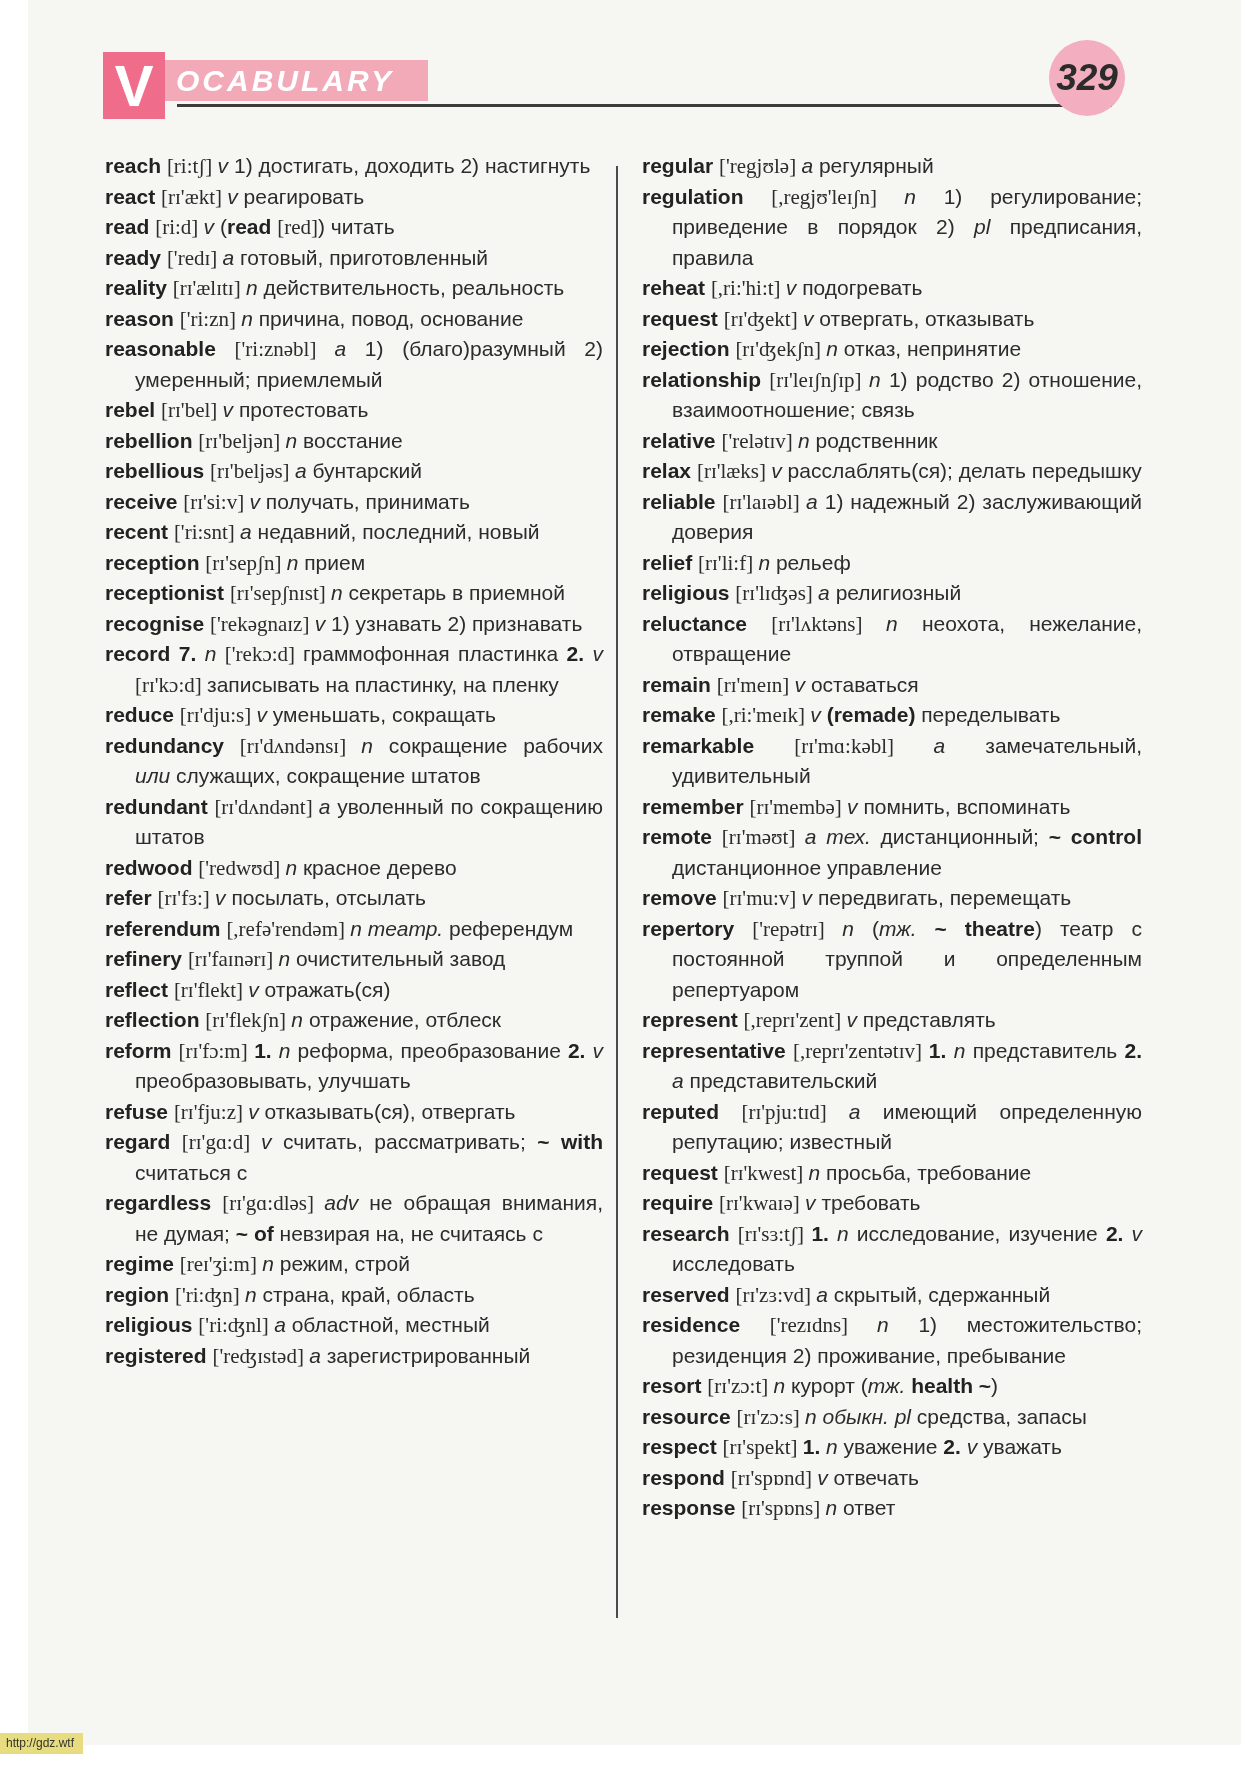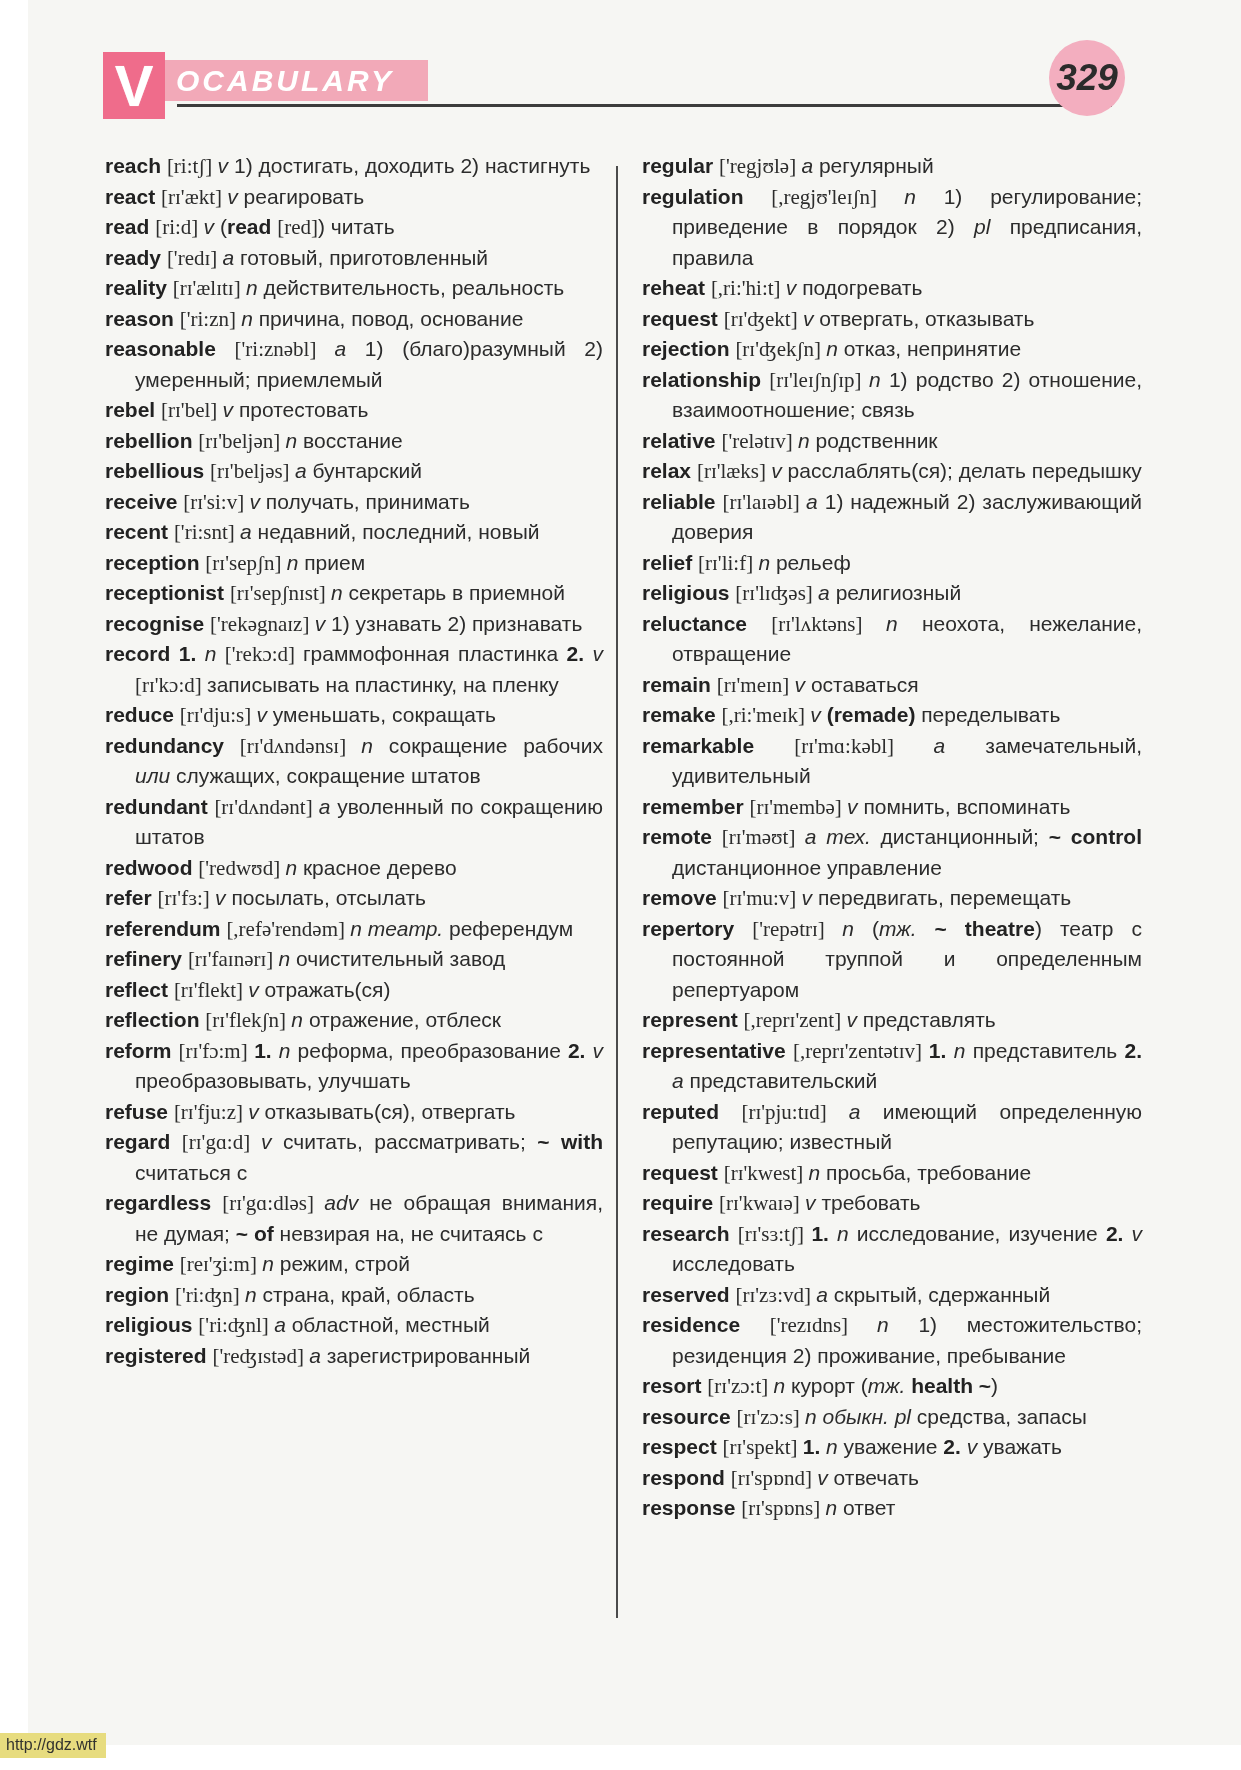--- a/index.html
+++ b/index.html
@@ -49,21 +49,21 @@
     font-size:21px;line-height:30.5px;color:#2c2c2c;
     text-align:justify;padding-left:30px;text-indent:-30px;
   }
   .run-b{font-weight:bold;color:#222;}
   .run-i{font-style:italic;}
   .run-p{font-family:"Liberation Serif",serif;}
   
   .watermark{
     position:absolute;left:0px;top:1733px;z-index:5;
     background:#e7dc7f;color:#33332e;
-    font-size:16px;padding:3px 9px 4px 6px;
+    font-size:12px;padding:3px 9px 4px 6px;
   }
 </style>
 </head>
 <body>
 
 <div class="page"></div>
 
 <div class="logo-banner" style="background: rgb(242, 169, 184);">
   <span>OCABULARY</span>
 </div>
@@ -84,21 +84,21 @@
     <div class="entry"><span class="run-b">reason </span><span class="run-p">['ri:zn] </span><span class="run-i">n </span><span class="run-r">причина, повод, основание</span></div>
     <div class="entry"><span class="run-b">reasonable </span><span class="run-p">['ri:znəbl] </span><span class="run-i">a </span><span class="run-r">1) (благо)разумный 2) умеренный; приемлемый</span></div>
     <div class="entry"><span class="run-b">rebel </span><span class="run-p">[rɪ'bel] </span><span class="run-i">v </span><span class="run-r">протестовать</span></div>
     <div class="entry"><span class="run-b">rebellion </span><span class="run-p">[rɪ'beljən] </span><span class="run-i">n </span><span class="run-r">восстание</span></div>
     <div class="entry"><span class="run-b">rebellious </span><span class="run-p">[rɪ'beljəs] </span><span class="run-i">a </span><span class="run-r">бунтарский</span></div>
     <div class="entry"><span class="run-b">receive </span><span class="run-p">[rɪ'si:v] </span><span class="run-i">v </span><span class="run-r">получать, принимать</span></div>
     <div class="entry"><span class="run-b">recent </span><span class="run-p">['ri:snt] </span><span class="run-i">a </span><span class="run-r">недавний, последний, новый</span></div>
     <div class="entry"><span class="run-b">reception </span><span class="run-p">[rɪ'sepʃn] </span><span class="run-i">n </span><span class="run-r">прием</span></div>
     <div class="entry"><span class="run-b">receptionist </span><span class="run-p">[rɪ'sepʃnɪst] </span><span class="run-i">n </span><span class="run-r">секретарь в приемной</span></div>
     <div class="entry"><span class="run-b">recognise </span><span class="run-p">['rekəgnaɪz] </span><span class="run-i">v </span><span class="run-r">1) узнавать 2) признавать</span></div>
-    <div class="entry"><span class="run-b">record 1. </span><span class="run-i">n </span><span class="run-p">['rekɔ:d] </span><span class="run-r">граммофонная пластинка </span><span class="run-b">2. </span><span class="run-i">v </span><span class="run-p">[rɪ'kɔ:d] </span><span class="run-r">записывать на пластинку, на пленку</span></div>
+    <div class="entry"><span class="run-b">record 7. </span><span class="run-i">n </span><span class="run-p">['rekɔ:d] </span><span class="run-r">граммофонная пластинка </span><span class="run-b">2. </span><span class="run-i">v </span><span class="run-p">[rɪ'kɔ:d] </span><span class="run-r">записывать на пластинку, на пленку</span></div>
     <div class="entry"><span class="run-b">reduce </span><span class="run-p">[rɪ'dju:s] </span><span class="run-i">v </span><span class="run-r">уменьшать, сокращать</span></div>
     <div class="entry"><span class="run-b">redundancy </span><span class="run-p">[rɪ'dʌndənsɪ] </span><span class="run-i">n </span><span class="run-r">сокращение рабочих </span><span class="run-i">или </span><span class="run-r">служащих, сокращение штатов</span></div>
     <div class="entry"><span class="run-b">redundant </span><span class="run-p">[rɪ'dʌndənt] </span><span class="run-i">a </span><span class="run-r">уволенный по сокращению штатов</span></div>
     <div class="entry"><span class="run-b">redwood </span><span class="run-p">['redwʊd] </span><span class="run-i">n </span><span class="run-r">красное дерево</span></div>
     <div class="entry"><span class="run-b">refer </span><span class="run-p">[rɪ'fɜ:] </span><span class="run-i">v </span><span class="run-r">посылать, отсылать</span></div>
     <div class="entry"><span class="run-b">referendum </span><span class="run-p">[,refə'rendəm] </span><span class="run-i">n театр. </span><span class="run-r">референдум</span></div>
     <div class="entry"><span class="run-b">refinery </span><span class="run-p">[rɪ'faɪnərɪ] </span><span class="run-i">n </span><span class="run-r">очистительный завод</span></div>
     <div class="entry"><span class="run-b">reflect </span><span class="run-p">[rɪ'flekt] </span><span class="run-i">v </span><span class="run-r">отражать(ся)</span></div>
     <div class="entry"><span class="run-b">reflection </span><span class="run-p">[rɪ'flekʃn] </span><span class="run-i">n </span><span class="run-r">отражение, отблеск</span></div>
     <div class="entry"><span class="run-b">reform </span><span class="run-p">[rɪ'fɔ:m] </span><span class="run-b">1. </span><span class="run-i">n </span><span class="run-r">реформа, преобразование </span><span class="run-b">2. </span><span class="run-i">v </span><span class="run-r">преобразовывать, улучшать</span></div>

